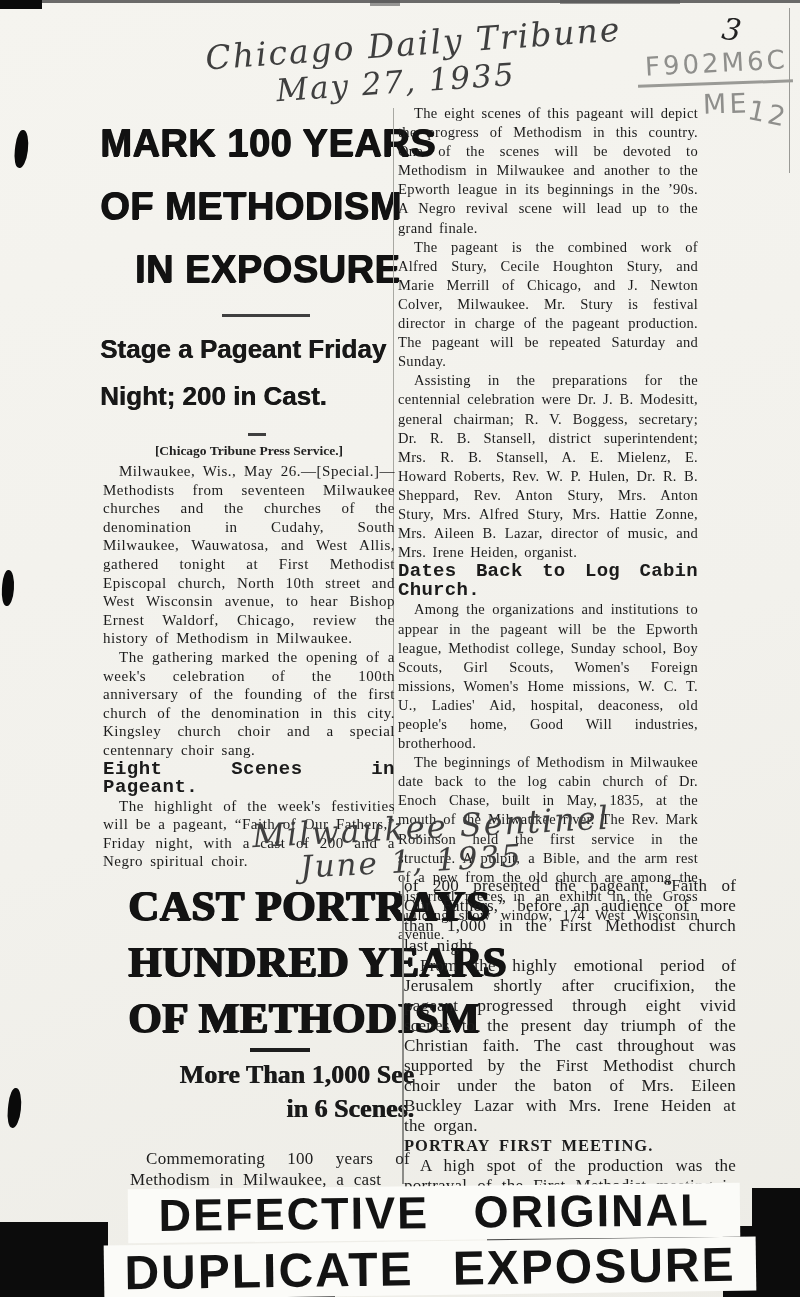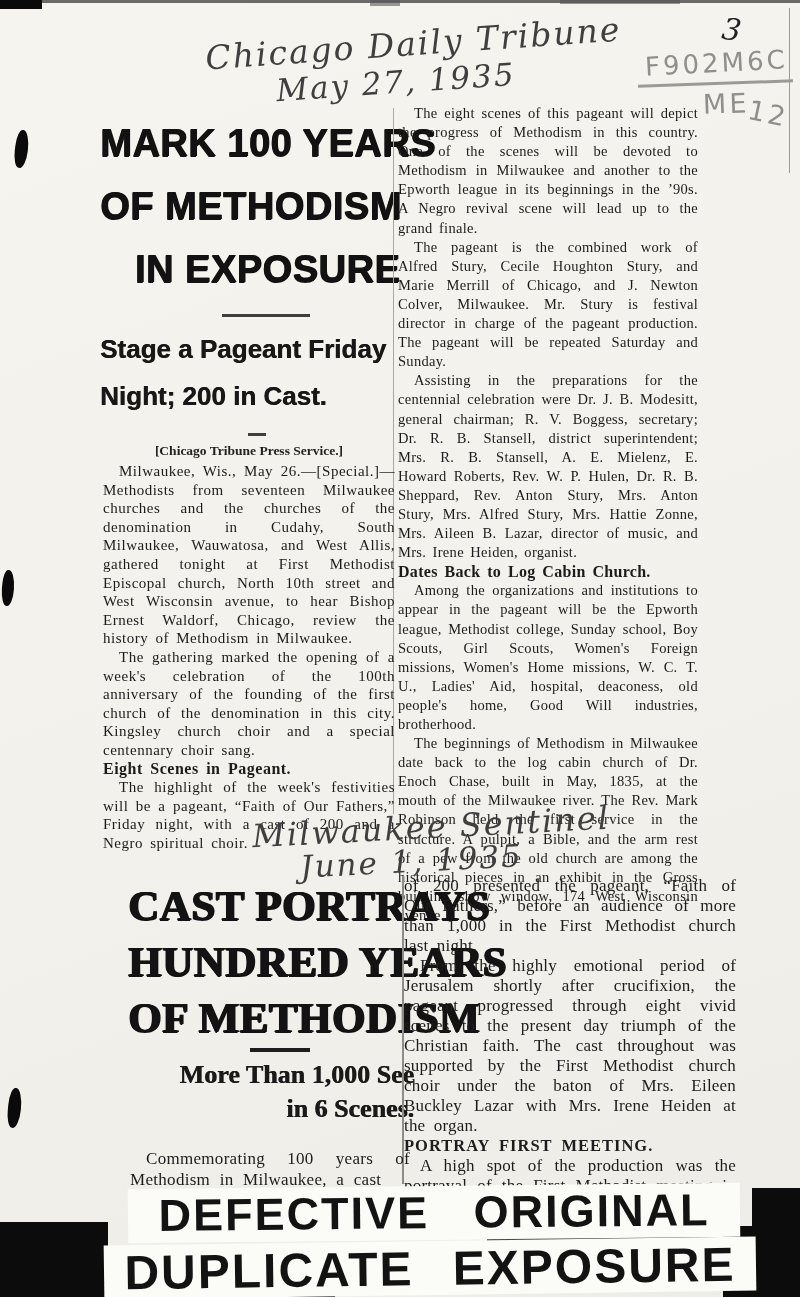--- a/index.html
+++ b/index.html
@@ -43,21 +43,21 @@
   }
   .a1-credit {
     left:103px; top:443px; width:292px; text-align:center;
     font-weight:bold; font-size:13.5px; color:#222;
   }
   .newsbody p { margin:0; text-align:justify; text-indent:16px; }
   .a1-colL { left:103px; top:462px; width:292px; font-size:15px; line-height:18.6px;
     word-spacing:3px; letter-spacing:0.5px; color:#1b1b1b; }
   .a1-colR { left:398px; top:104px; width:300px; font-size:14.5px; line-height:19.1px;
     word-spacing:2.5px; letter-spacing:0.3px; color:#1b1b1b; }
-  .crosshead { font-weight:bold; text-align:center; font-size:16px; margin:3px 0 2px 0; text-indent:0 !important; }
+  .crosshead { font-weight:bold; text-align:center; font-size:19px; margin:3px 0 2px 0; text-indent:0 !important;font-family:Liberation Mono, monospace; }
   .crosshead-left { font-weight:bold; text-align:left; font-size:16.5px; margin:6px 0 3px 0; text-indent:0 !important; letter-spacing:1px; }
   .vrule { background:#a8a8a2; }
 
   
   .a2-headline {
     left:128px; top:878px; width:288px; text-align:center;
     font-family:"Liberation Serif", serif; font-weight:bold;
     font-size:43px; line-height:56px; color:#131313; white-space:nowrap;
     text-shadow:1.3px 0 0 #131313, -0.6px 0 0 #131313, 0 0.7px 0 #131313;
     letter-spacing:0.5px;

